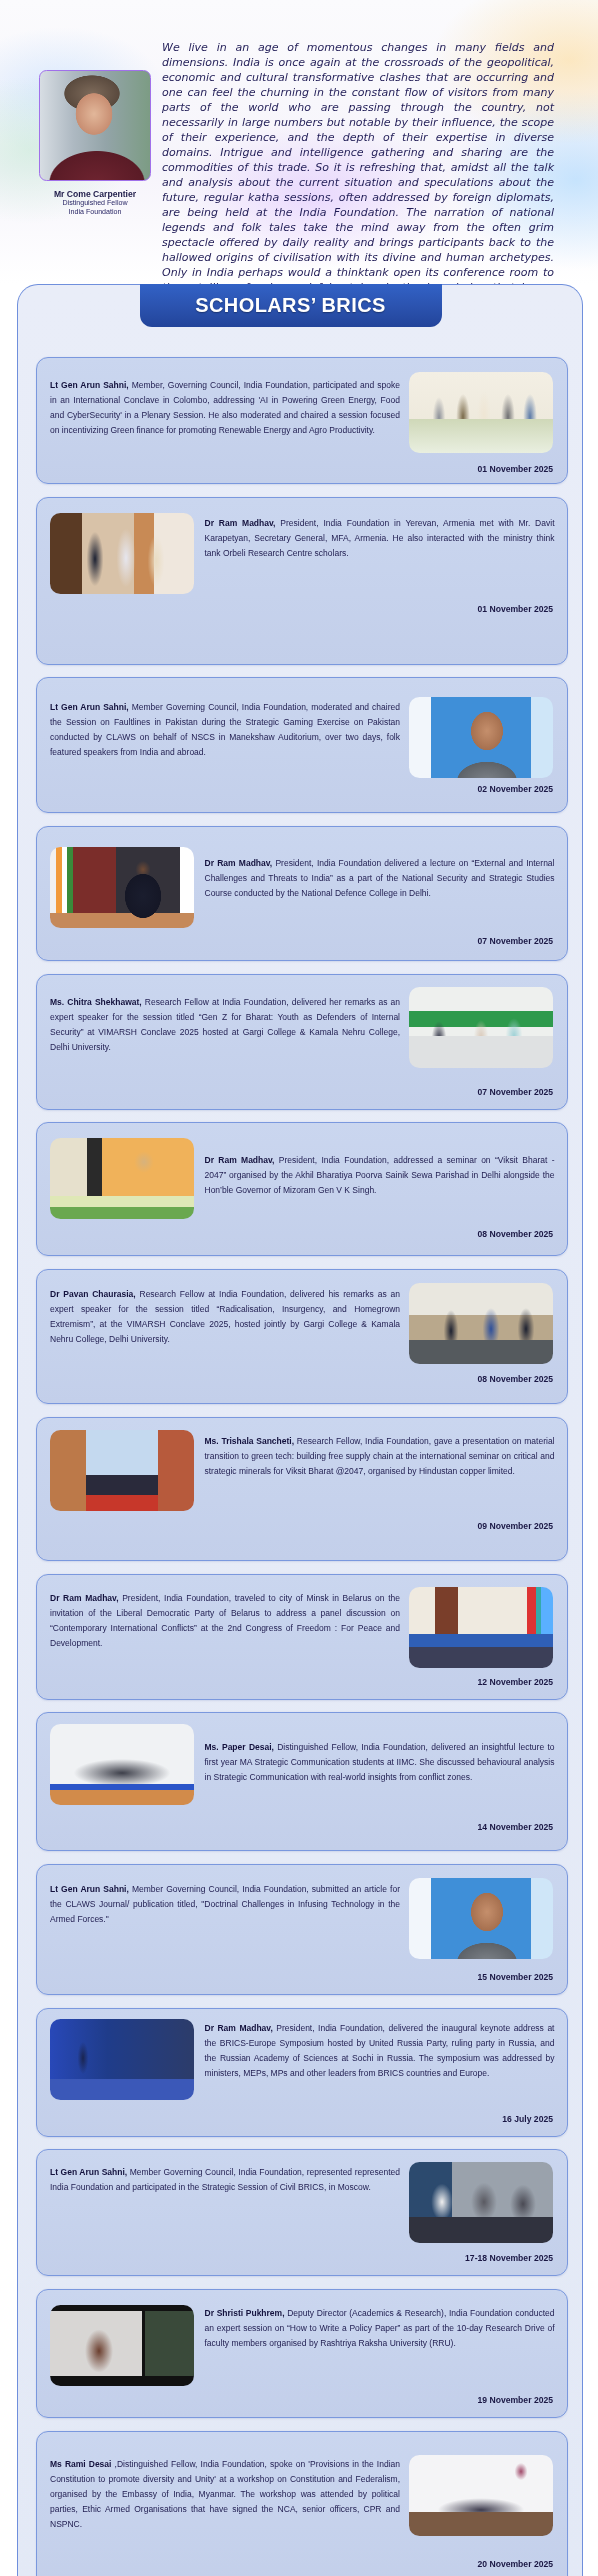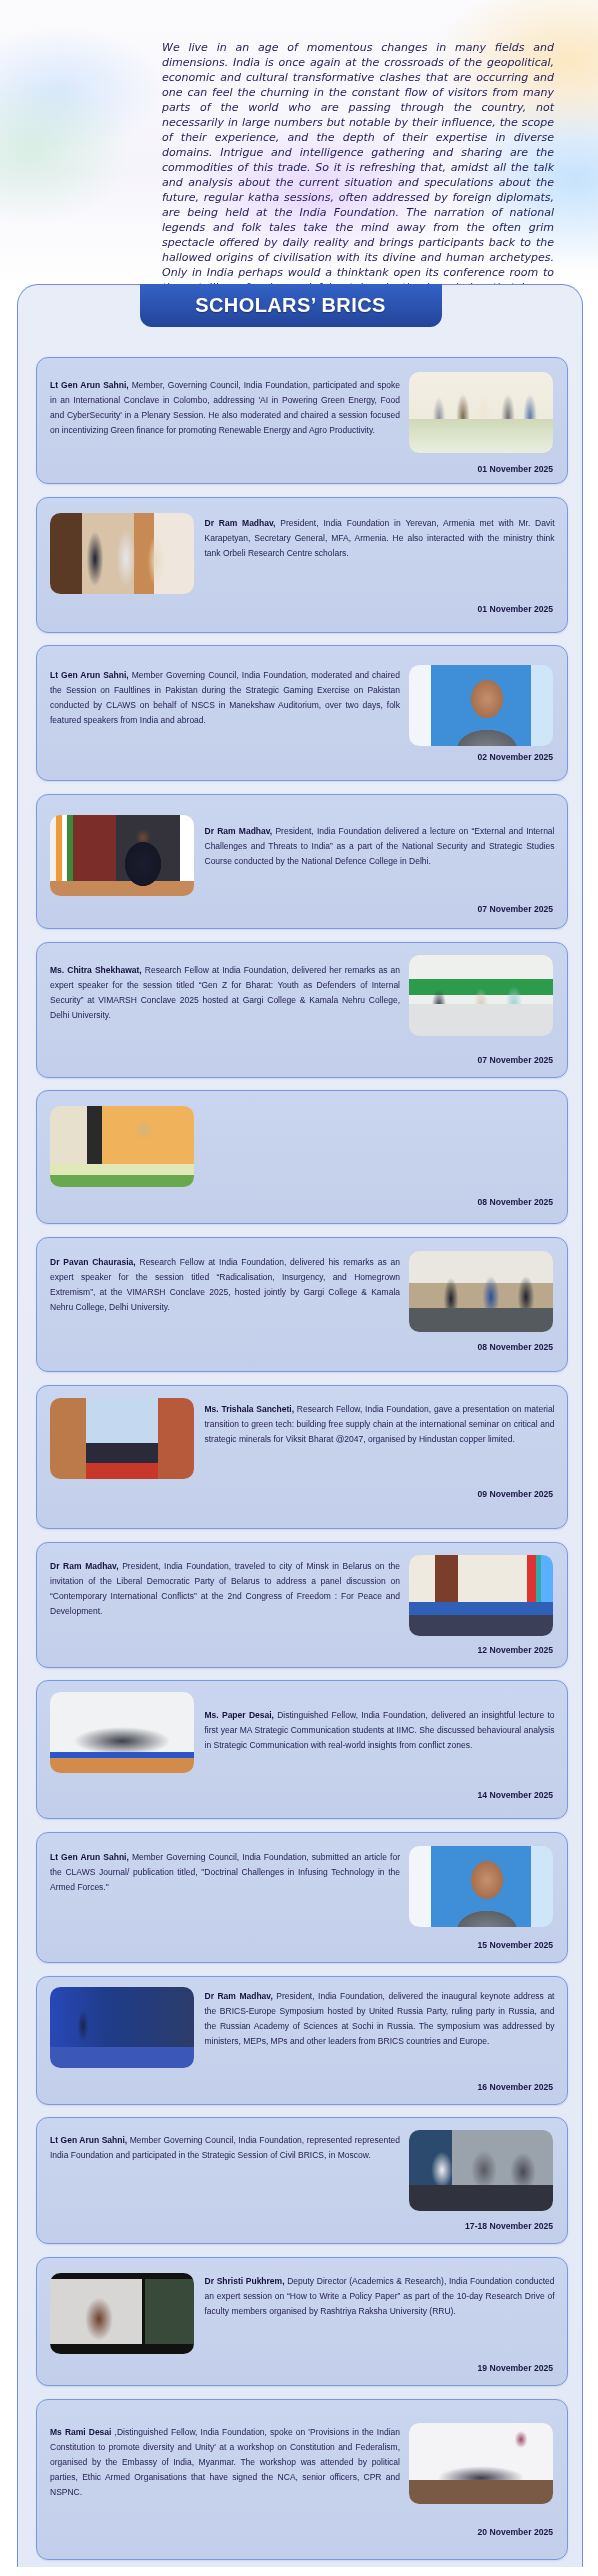--- a/index.html
+++ b/index.html
@@ -167,35 +167,41 @@
   .ph-myanmar { background:
       linear-gradient(180deg, transparent 70%, #7a5a44 70%),
       radial-gradient(ellipse 60px 16.5px at 72px 55px, #3e3c4e, transparent 72%),
       radial-gradient(ellipse 9px 12px at 112px 16.5px, #a04a6a, transparent 72%),
       linear-gradient(180deg, #f4f4f6 0 100%); }
 </style>
 </head>
 <body>
 
 <section class="intro">
+  <div class="portrait-wrap">
+    <div class="portrait"></div>
+    <div class="person-name">Mr Come Carpentier</div>
+    <div class="person-role">Distinguished Fellow</div>
+    <div class="person-role">India Foundation</div>
+  </div>
   <p class="intro-text">We live in an age of momentous changes in many fields and dimensions. India is once again at the crossroads of the geopolitical, economic and cultural transformative clashes that are occurring and one can feel the churning in the constant flow of visitors from many parts of the world who are passing through the country, not necessarily in large numbers but notable by their influence, the scope of their experience, and the depth of their expertise in diverse domains. Intrigue and intelligence gathering and sharing are the commodities of this trade. So it is refreshing that, amidst all the talk and analysis about the current situation and speculations about the future, regular katha sessions, often addressed by foreign diplomats, are being held at the India Foundation. The narration of national legends and folk tales take the mind away from the often grim spectacle offered by daily reality and brings participants back to the hallowed origins of civilisation with its divine and human archetypes. Only in India perhaps would a thinktank open its conference room to the retelling of epics and fairy tales, in the knowledge that kavya (poem) is the essence of itihasa (real history).</p>
 </section>
 
 <section class="corner-outer">
   <div class="corner-title">SCHOLARS’ BRICS</div>
 
   <div class="cards">
 
     <article class="card img-right" style="height:127px">
       <p class="text" style="top:19.5px"><b>Lt Gen Arun Sahni,</b><span> Member, Governing Council, India Foundation, participated and spoke in an International Conclave in Colombo, addressing 'AI in Powering Green Energy, Food and CyberSecurity' in a Plenary Session. He also moderated and chaired a session focused on incentivizing Green finance for promoting Renewable Energy and Agro Productivity.</span></p>
       <div class="photo ph-conclave" style="top:14.2px"></div>
       <div class="date" style="top:106px">01 November 2025</div>
     </article>
 
-    <article class="card img-left" style="height:136px">
+    <article class="card img-left" style="height:168px">
       <div class="photo ph-armenia" style="top:15.7px"></div>
       <p class="text" style="top:18.7px"><b>Dr Ram Madhav,</b><span> President, India Foundation in Yerevan, Armenia met with Mr. Davit Karapetyan, Secretary General, MFA, Armenia. He also interacted with the ministry think tank Orbeli Research Centre scholars.</span></p>
       <div class="date" style="top:106px">01 November 2025</div>
     </article>
 
     <article class="card img-right" style="height:136px">
       <p class="text" style="top:22px"><b>Lt Gen Arun Sahni,</b><span> Member Governing Council, India Foundation, moderated and chaired the Session on Faultlines in Pakistan during the Strategic Gaming Exercise on Pakistan conducted by CLAWS on behalf of NSCS in Manekshaw Auditorium, over two days, folk featured speakers from India and abroad.</span></p>
       <div class="photo ph-sahni" style="top:18.7px"></div>
       <div class="date" style="top:106px">02 November 2025</div>
     </article>
@@ -207,20 +213,21 @@
     </article>
 
     <article class="card img-right" style="height:136px">
       <p class="text" style="top:20px"><b>Ms. Chitra Shekhawat,</b><span> Research Fellow at India Foundation, delivered her remarks as an expert speaker for the session titled “Gen Z for Bharat: Youth as Defenders of Internal Security” at VIMARSH Conclave 2025 hosted at Gargi College &amp; Kamala Nehru College, Delhi University.</span></p>
       <div class="photo ph-vimarsh1" style="top:12.7px"></div>
       <div class="date" style="top:112px">07 November 2025</div>
     </article>
 
     <article class="card img-left" style="height:134px">
       <div class="photo ph-viksit" style="top:15px"></div>
+      <p class="text" style="top:30px"><b>Dr Ram Madhav,</b><span> President, India Foundation, addressed a seminar on “Viksit Bharat - 2047” organised by the Akhil Bharatiya Poorva Sainik Sewa Parishad in Delhi alongside the Hon’ble Governor of Mizoram Gen V K Singh.</span></p>
       <div class="date" style="top:106px">08 November 2025</div>
     </article>
 
     <article class="card img-right" style="height:135px">
       <p class="text" style="top:16.5px"><b>Dr Pavan Chaurasia,</b><span> Research Fellow at India Foundation, delivered his remarks as an expert speaker for the session titled “Radicalisation, Insurgency, and Homegrown Extremism”, at the VIMARSH Conclave 2025, hosted jointly by Gargi College &amp; Kamala Nehru College, Delhi University.</span></p>
       <div class="photo ph-vimarsh2" style="top:12.7px"></div>
       <div class="date" style="top:104px">08 November 2025</div>
     </article>
 
     <article class="card img-left" style="height:144px">
@@ -243,21 +250,21 @@
 
     <article class="card img-right" style="height:131px">
       <p class="text" style="top:17px"><b>Lt Gen Arun Sahni,</b><span> Member Governing Council, India Foundation, submitted an article for the CLAWS Journal/ publication titled, "Doctrinal Challenges in Infusing Technology in the Armed Forces."</span></p>
       <div class="photo ph-sahni" style="top:12.7px"></div>
       <div class="date" style="top:107px">15 November 2025</div>
     </article>
 
     <article class="card img-left" style="height:129px">
       <div class="photo ph-brics" style="top:10.5px"></div>
       <p class="text" style="top:12px"><b>Dr Ram Madhav,</b><span> President, India Foundation, delivered the inaugural keynote address at the BRICS-Europe Symposium hosted by United Russia Party, ruling party in Russia, and the Russian Academy of Sciences at Sochi in Russia. The symposium was addressed by ministers, MEPs, MPs and other leaders from BRICS countries and Europe.</span></p>
-      <div class="date" style="top:105px">16 November 2025</div>
+      <div class="date" style="top:105px">16 July 2025</div>
     </article>
 
     <article class="card img-right" style="height:127px">
       <p class="text" style="top:15px"><b>Lt Gen Arun Sahni,</b><span> Member Governing Council, India Foundation, represented represented India Foundation and participated in the Strategic Session of Civil BRICS, in Moscow.</span></p>
       <div class="photo ph-moscow" style="top:12px"></div>
       <div class="date" style="top:103px">17-18 November 2025</div>
     </article>
 
     <article class="card img-left" style="height:129px">
       <div class="photo ph-online" style="top:15px"></div>

